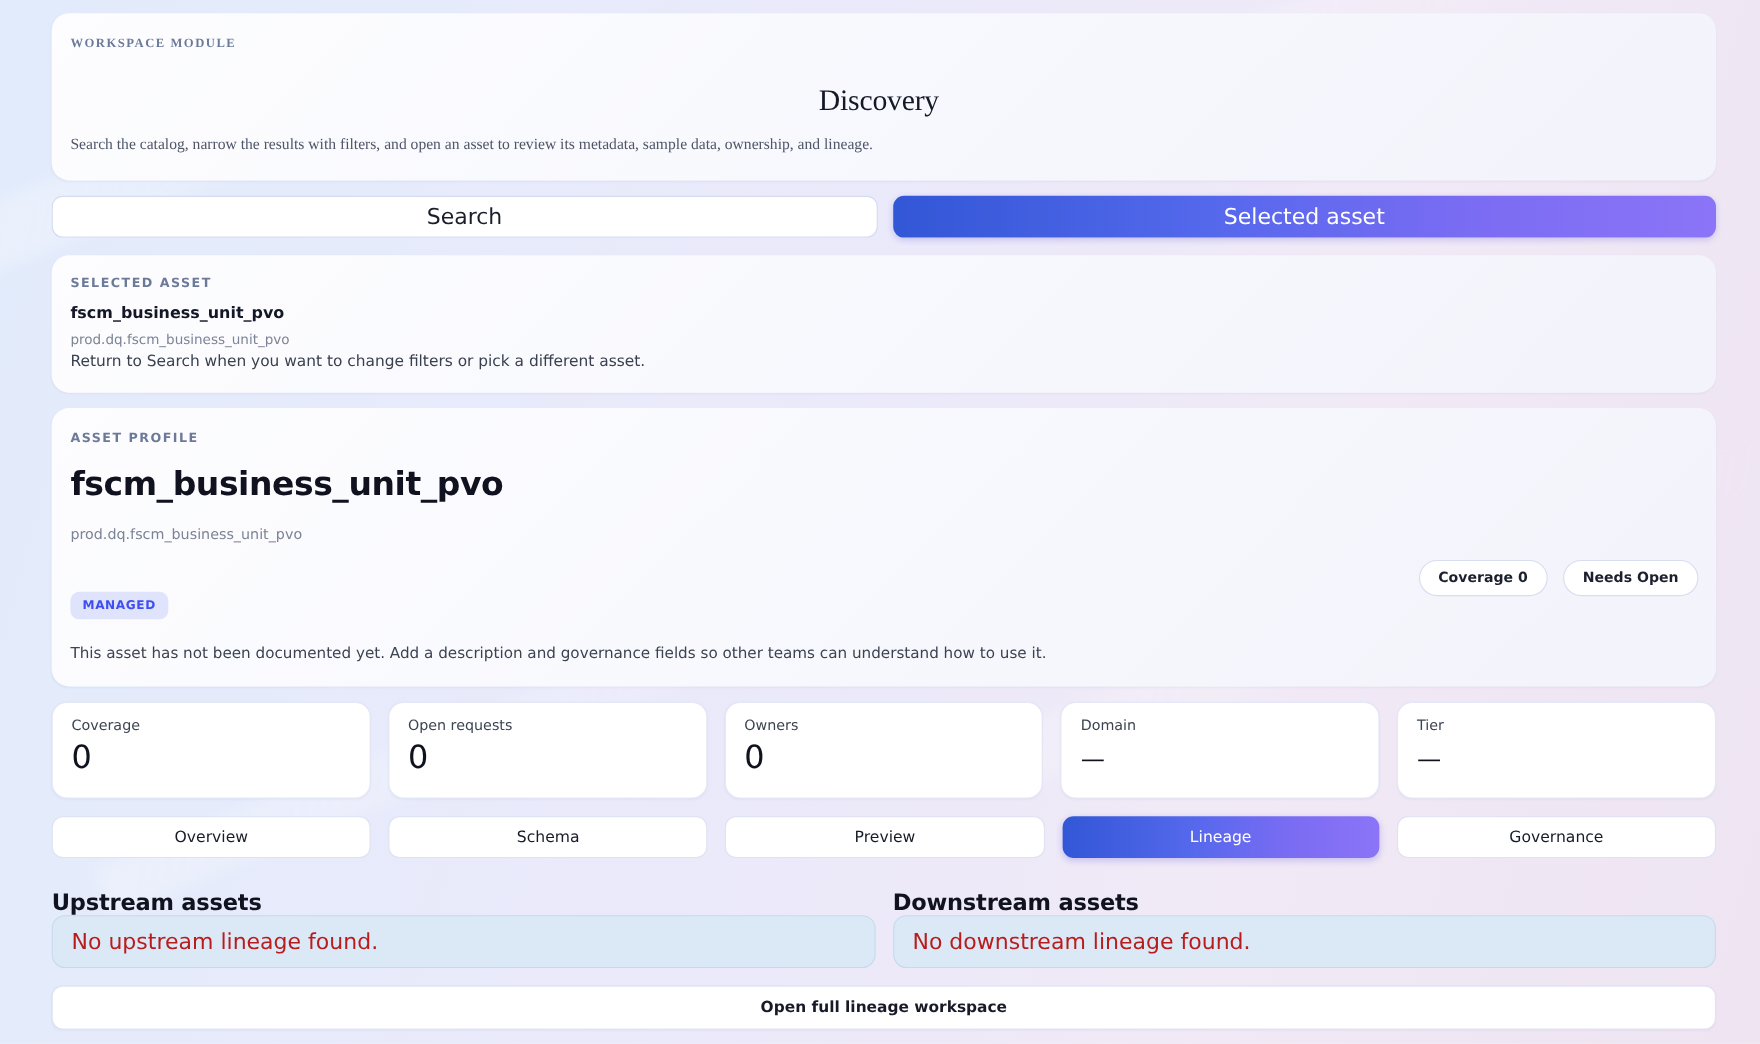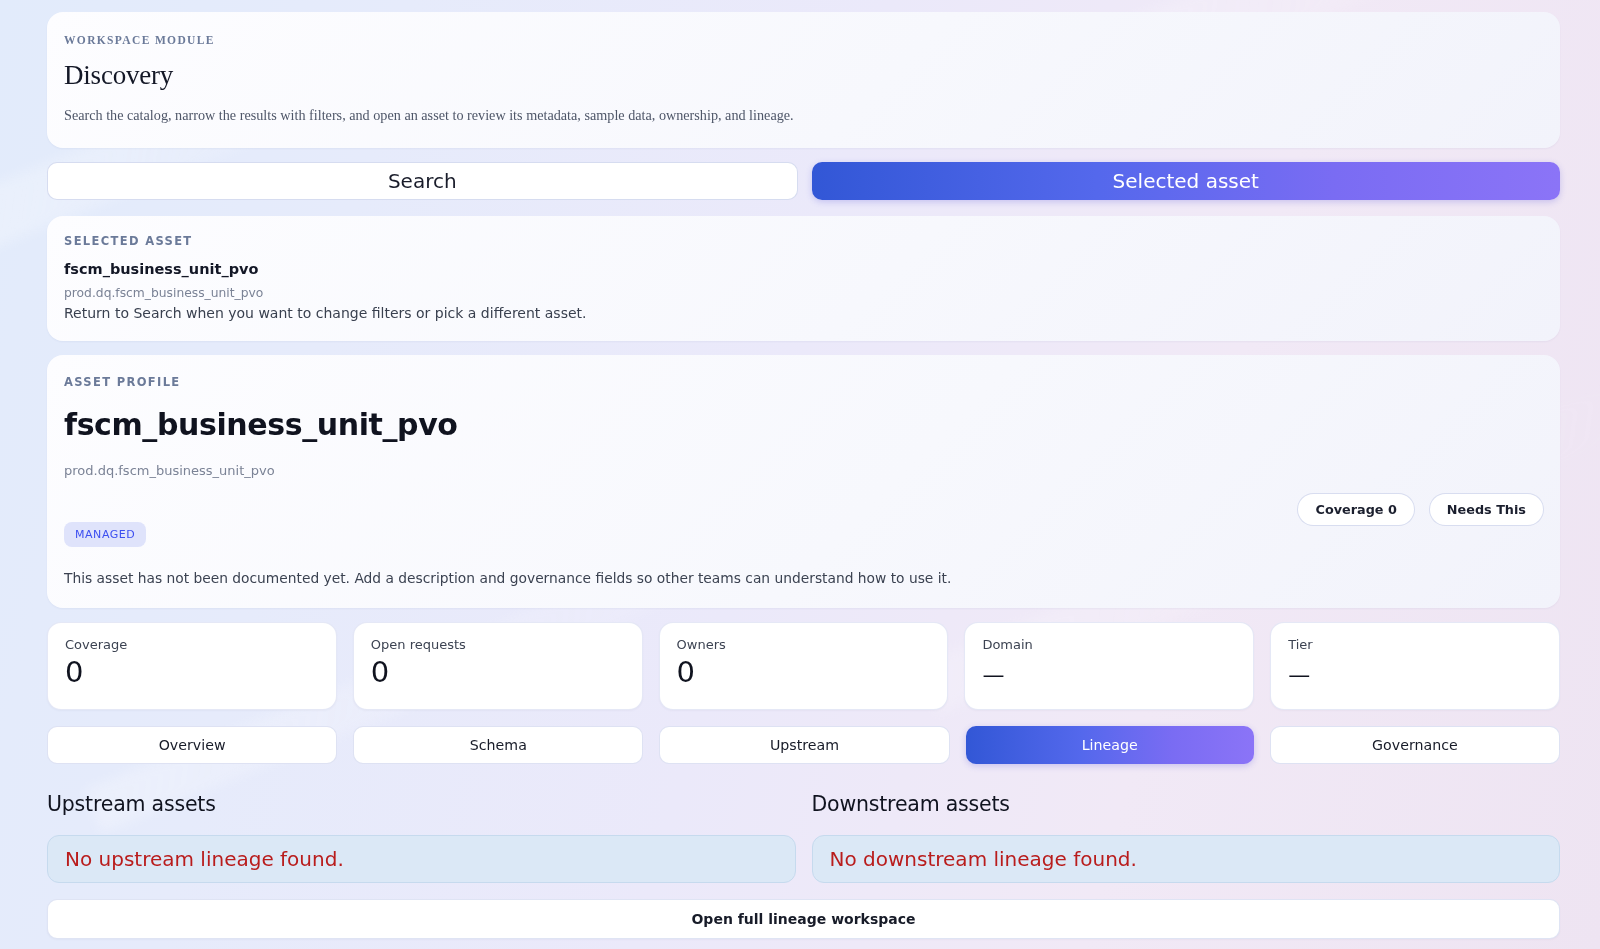--- a/index.html
+++ b/index.html
@@ -60,22 +60,23 @@
     font-size: 11.5px;
     font-weight: 700;
     letter-spacing: 1.35px;
     color: #6b7a99;
     text-transform: uppercase;
   }
   .header-title {
     font-size: 27px;
     font-weight: 400;
     color: #141827;
-    margin-top: 14px;
+    margin-top: 30px;
     letter-spacing: -0.2px;
+    text-align: center;
   }
   .header-sub {
     font-size: 14.2px;
     color: #4e5668;
     margin-top: 16px;
   }
 
   
   .mode-row {
     display: flex;
@@ -167,21 +168,21 @@
   }
   .tag {
     display: inline-flex;
     align-items: center;
     height: 25px;
     padding: 0 11px;
     border-radius: 8px;
     background: #dfe3fb;
     color: #3d4ff0;
     font-size: 11px;
-    font-weight: 400;
+    font-weight: 700;
     letter-spacing: 0.55px;
     margin-top: 44px;
   }
   .profile-desc {
     font-size: 13.8px;
     color: #3b4251;
     margin-top: 23px;
   }
 
   
@@ -243,23 +244,22 @@
 
   
   .lineage-row {
     display: flex;
     gap: 16px;
     margin-bottom: 16px;
   }
   .lineage-col { flex: 1; }
   .lineage-heading {
     font-size: 20.5px;
-    font-weight: 400;
+    font-weight: 700;
     color: #10131f;
-    margin-bottom: 19px;
     letter-spacing: -0.2px;
   }
   .empty-box {
     height: 48px;
     border-radius: 12px;
     background: #dbe8f6;
     border: 1px solid #c6daee;
     display: flex;
     align-items: center;
     padding-left: 17px;
@@ -310,21 +310,21 @@
     <div class="selected-hint">Return to Search when you want to change filters or pick a different asset.</div>
   </div>
 
   <div class="card profile-card">
     <div class="eyebrow">ASSET PROFILE</div>
     <div class="profile-title">fscm_business_unit_pvo</div>
     <div class="profile-path">prod.dq.fscm_business_unit_pvo</div>
 
     <div class="pill-row">
       <div class="pill">Coverage 0</div>
-      <div class="pill">Needs This</div>
+      <div class="pill">Needs Open</div>
     </div>
 
     <div class="tag">MANAGED</div>
     <div class="profile-desc">This asset has not been documented yet. Add a description and governance fields so other teams can understand how to use it.</div>
   </div>
 
   <div class="metrics-row">
     <div class="metric-card">
       <div class="metric-label">Coverage</div>
       <div class="metric-value">0</div>
@@ -343,21 +343,21 @@
     </div>
     <div class="metric-card">
       <div class="metric-label">Tier</div>
       <div class="metric-value dash">—</div>
     </div>
   </div>
 
   <div class="tab-row">
     <div class="tab-btn">Overview</div>
     <div class="tab-btn">Schema</div>
-    <div class="tab-btn">Upstream</div>
+    <div class="tab-btn">Preview</div>
     <div class="tab-btn active">Lineage</div>
     <div class="tab-btn">Governance</div>
   </div>
 
   <div class="lineage-row">
     <div class="lineage-col">
       <div class="lineage-heading">Upstream assets</div>
       <div class="empty-box">No upstream lineage found.</div>
     </div>
     <div class="lineage-col">

